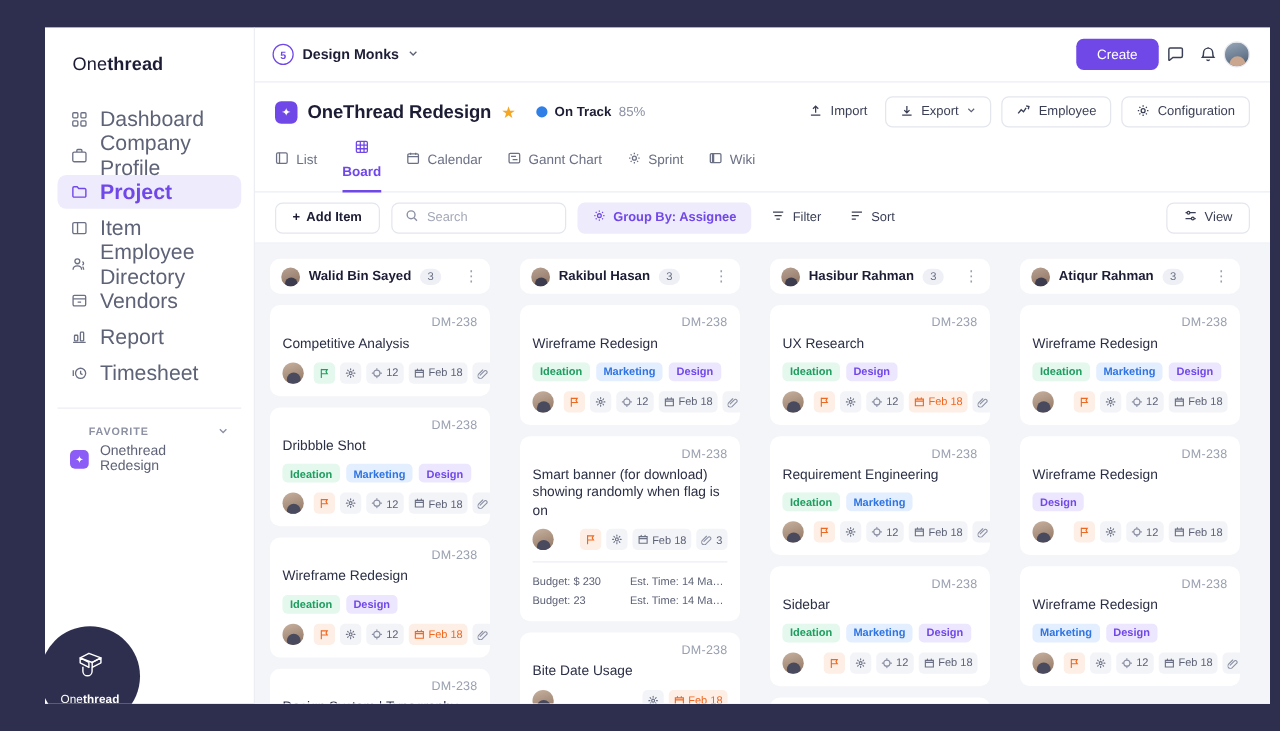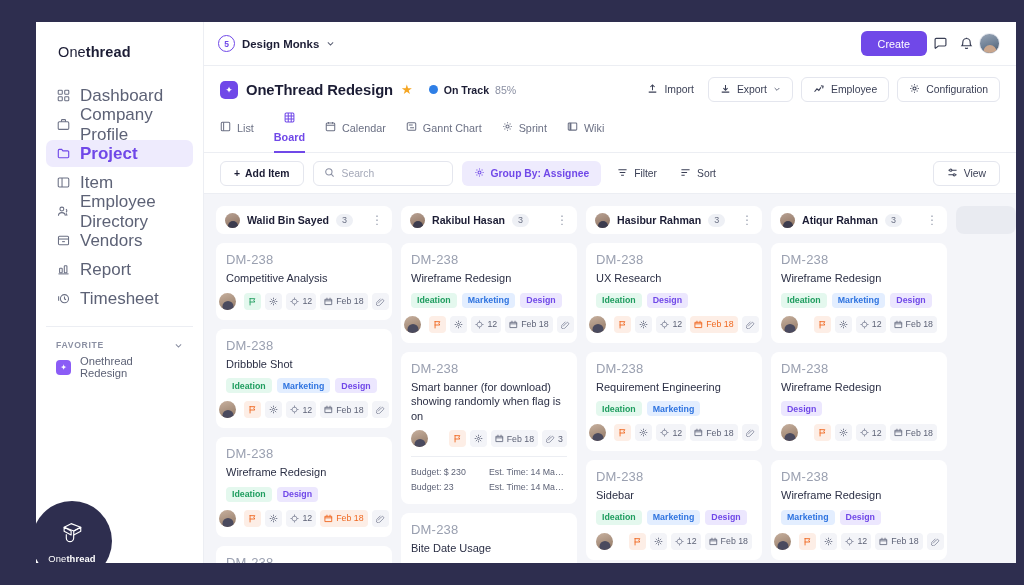--- a/index.html
+++ b/index.html
@@ -56,21 +56,21 @@
 
   .fav-head {
     display: flex; align-items: center; justify-content: space-between;
     padding: 0 10px;
     margin-top: 14px;
     height: 22px;
     border-top: 1px solid #eceef3;
     padding-top: 14px;
     margin-bottom: 6px;
   }
-  .fav-head .t { font-size: 8.6px; font-weight: 700; color: #8b90a3; letter-spacing: .7px; }
+  .fav-head .t { font-size: 8.6px; font-weight: 700; color: #8b90a3; letter-spacing: .7px; margin-left: 15px; }
   .fav-item {
     display: flex; align-items: center; gap: 9px;
     padding: 0 10px; height: 26px;
     font-size: 11.2px; color: #5d6276; cursor: pointer;
   }
   .fav-sq {
     width: 15px; height: 15px; border-radius: 4px;
     background: #8b5cf6;
     display: flex; align-items: center; justify-content: center;
     color: #fff; font-size: 8px;
@@ -201,21 +201,21 @@
     height: 25px; padding: 0 13px;
     border: 1px solid #e4e6ee; border-radius: 6px; background: #fff;
     font-size: 10.4px; color: #3a3f55; cursor: pointer;
   }
 
   
   #board {
     flex: 1;
     background: #f4f5f9;
     padding: 12px 0 0 12px;
-    display: flex; gap: 9px;
+    display: flex; gap: 24px;
     overflow: hidden;
     min-height: 0;
   }
   .col { width: 176px; flex: 0 0 176px; display: flex; flex-direction: column; min-height: 0; }
   .col-head {
     background: #fff; border-radius: 8px;
     height: 28px; flex: 0 0 28px;
     display: flex; align-items: center; gap: 7px;
     padding: 0 9px; margin-bottom: 9px;
   }
@@ -231,29 +231,29 @@
   }
   .col-name { font-size: 10.6px; font-weight: 700; color: #1c1d35; white-space: nowrap; overflow: hidden; text-overflow: ellipsis; }
   .col-count {
     background: #eef0f5; border-radius: 9px; color: #6b7084;
     font-size: 9px; padding: 1.5px 6px; flex: 0 0 auto;
   }
   .col-dots { margin-left: auto; color: #9aa0b0; font-size: 12px; line-height: 1; cursor: pointer; letter-spacing: 0; }
   .col-body { display: flex; flex-direction: column; gap: 9px; overflow: hidden; }
 
   .card { background: #fff; border-radius: 8px; padding: 9px 10px 10px 10px; flex: 0 0 auto; cursor: pointer; }
-  .card-id { font-size: 13px; color: #9aa0b0; margin-bottom: 4px; letter-spacing: .2px; }
+  .card-id { font-size: 10px; color: #9aa0b0; margin-bottom: 4px; letter-spacing: .2px; text-align: right; }
   .card-title { font-size: 11px; color: #2b2f45; line-height: 1.32; margin-bottom: 7px; }
   .tags { display: flex; flex-wrap: wrap; gap: 5px; margin-bottom: 8px; }
   .tag { font-size: 8.8px; padding: 2.5px 6px; border-radius: 4px; font-weight: 600; white-space: nowrap; }
   .tag.ideation { background: #e4f8ee; color: #1f9d5f; }
   .tag.marketing { background: #e3eeff; color: #2f74e0; }
   .tag.design { background: #ece7fe; color: #7048e8; }
 
-  .meta { display: flex; align-items: center; gap: 4px; justify-content: center; }
+  .meta { display: flex; align-items: center; gap: 4px; }
   .meta .sp { flex: 1; }
   .m-av {
     width: 17px; height: 17px; border-radius: 50%;
     background: linear-gradient(160deg,#c8b19f 0%,#8f7663 100%);
     position: relative; overflow: hidden; flex: 0 0 17px;
   }
   .m-av::after {
     content: ""; position: absolute; left: 50%; top: 52%;
     width: 11px; height: 11px; border-radius: 50%;
     background: #4a4a5e; transform: translate(-50%,0);

